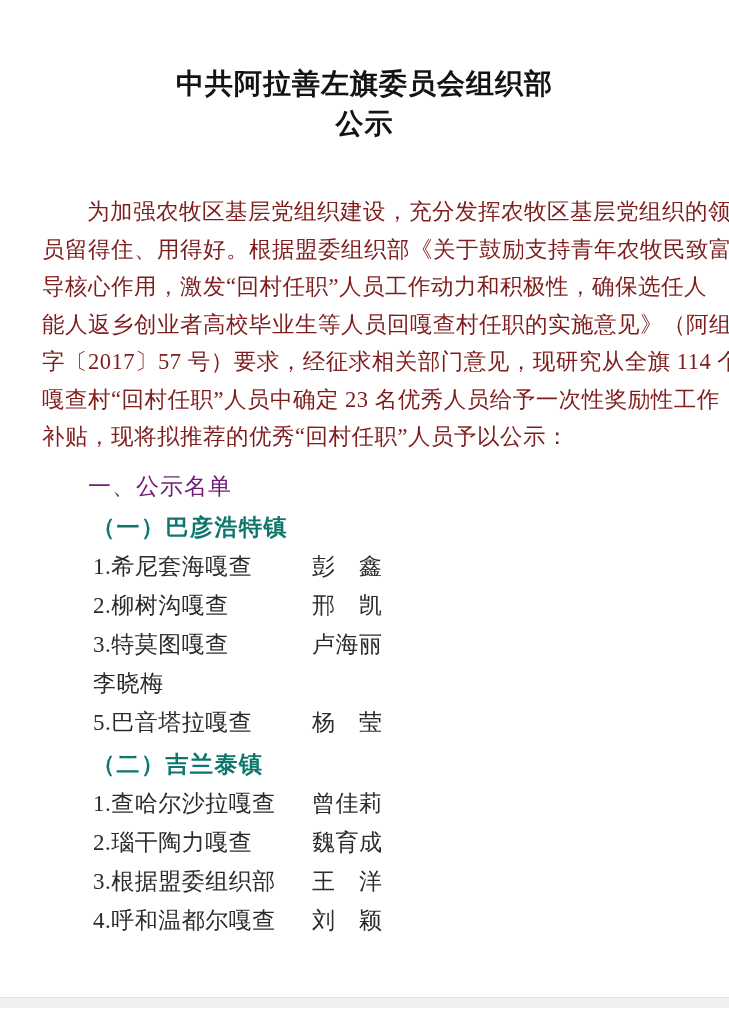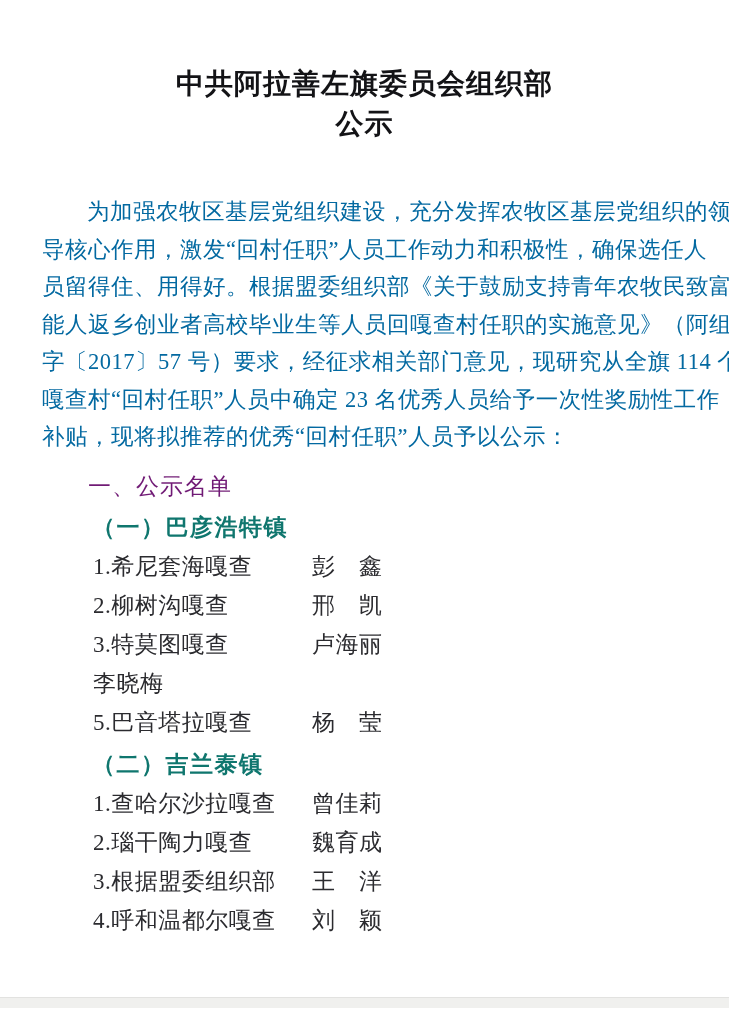--- a/index.html
+++ b/index.html
@@ -26,21 +26,21 @@
     line-height: 40px;
     color: #131316;
     letter-spacing: 1px;
   }
   .doc-title .title-line { white-space: nowrap; }
   
   .body-par {
     margin: 49px 30px 0 42px;
     font-size: 22.5px;
     line-height: 37.5px;
-    color: #0369a1;
+    color: #7f1d1d;
   }
   .par-line { white-space: nowrap; letter-spacing: 0.5px; }
   .par-line.first { text-indent: 2em; }
   
   .list-heading {
     margin: 11px 0 0 88px;
     font-family: "Liberation Sans", sans-serif;
     font-size: 23px;
     line-height: 38px;
     color: #701a75;
@@ -81,22 +81,22 @@
 
 <div class="page">
 
   <div class="doc-title">
     <div class="title-line">中共阿拉善左旗委员会组织部</div>
     <div class="title-line">公示</div>
   </div>
 
   <div class="body-par">
     <div class="par-line first">为加强农牧区基层党组织建设，充分发挥农牧区基层党组织的领</div>
+    <div class="par-line">员留得住、用得好。根据盟委组织部《关于鼓励支持青年农牧民致富</div>
     <div class="par-line">导核心作用，激发“回村任职”人员工作动力和积极性，确保选任人</div>
-    <div class="par-line">员留得住、用得好。根据盟委组织部《关于鼓励支持青年农牧民致富</div>
     <div class="par-line">能人返乡创业者高校毕业生等人员回嘎查村任职的实施意见》（阿组通</div>
     <div class="par-line">字〔2017〕57 号）要求，经征求相关部门意见，现研究从全旗 114 个</div>
     <div class="par-line">嘎查村“回村任职”人员中确定 23 名优秀人员给予一次性奖励性工作</div>
     <div class="par-line">补贴，现将拟推荐的优秀“回村任职”人员予以公示：</div>
   </div>
 
   <div class="list-heading">一、公示名单</div>
 
   <div class="section-header">（一）巴彦浩特镇</div>
 

